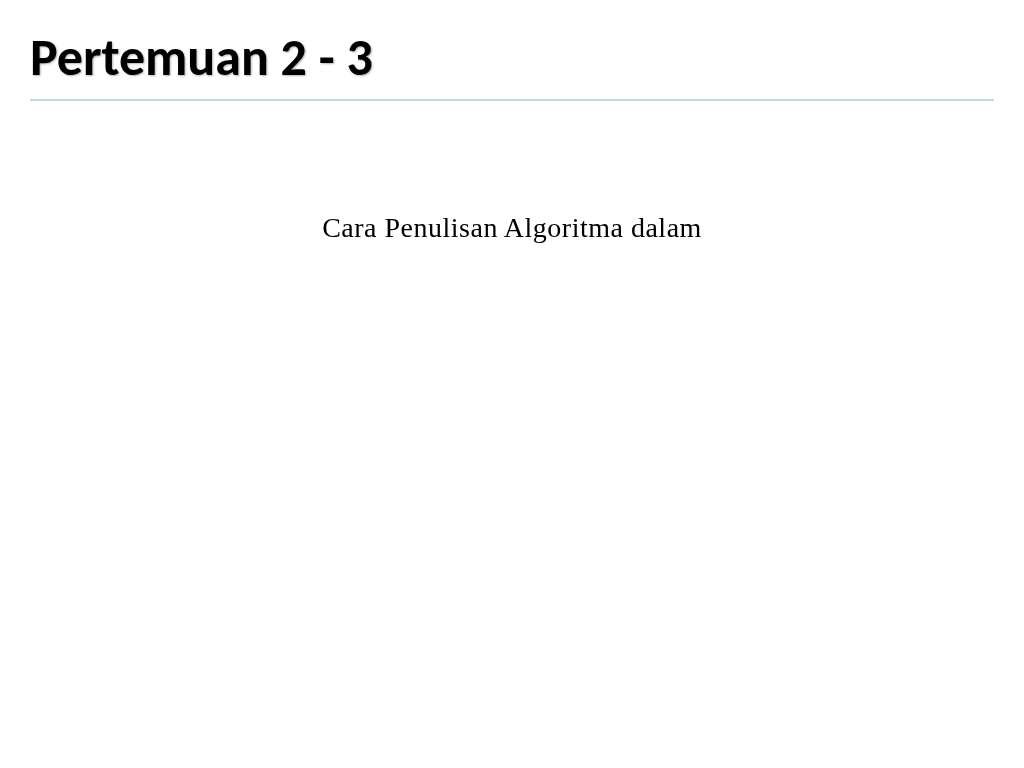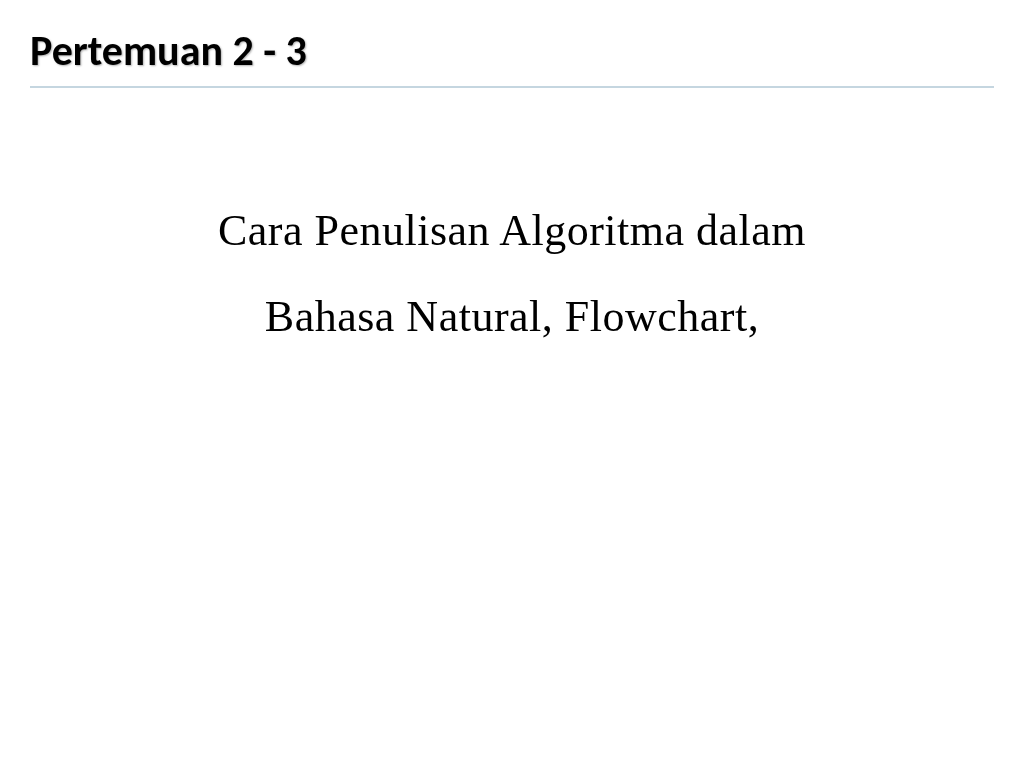--- a/index.html
+++ b/index.html
@@ -14,42 +14,41 @@
       overflow: hidden;
       position: relative;
     }
     .slide {
       width: 100%;
       height: 100%;
       padding: 25px 30px;
     }
     .title {
       font-family: "Calibri", "Segoe UI", Arial, sans-serif;
-      font-size: 42px;
+      font-size: 52px;
       font-weight: bold;
       color: #000000;
       text-shadow: 1px 1px 2px rgba(0,0,0,0.3);
       padding-bottom: 10px;
       border-bottom: 2px solid #c5d6e0;
     }
     .content {
       margin-top: 100px;
       text-align: center;
     }
     .body-text {
       font-family: "Lucida Handwriting", "Brush Script MT", "Segoe Script", cursive;
-      font-size: 44px;
+      font-size: 28px;
       font-weight: 400;
       color: #000000;
       line-height: 1.95;
       letter-spacing: 0.5px;
     }
   </style>
 </head>
 <body>
 
 <div class="slide">
   <h1 class="title">Pertemuan 2 - 3</h1>
   <div class="content">
     <div class="body-text">Cara Penulisan Algoritma dalam</div>
-    <div class="body-text">Bahasa Natural, Flowchart,</div>
   </div>
 </div>
 
 </body></html>

